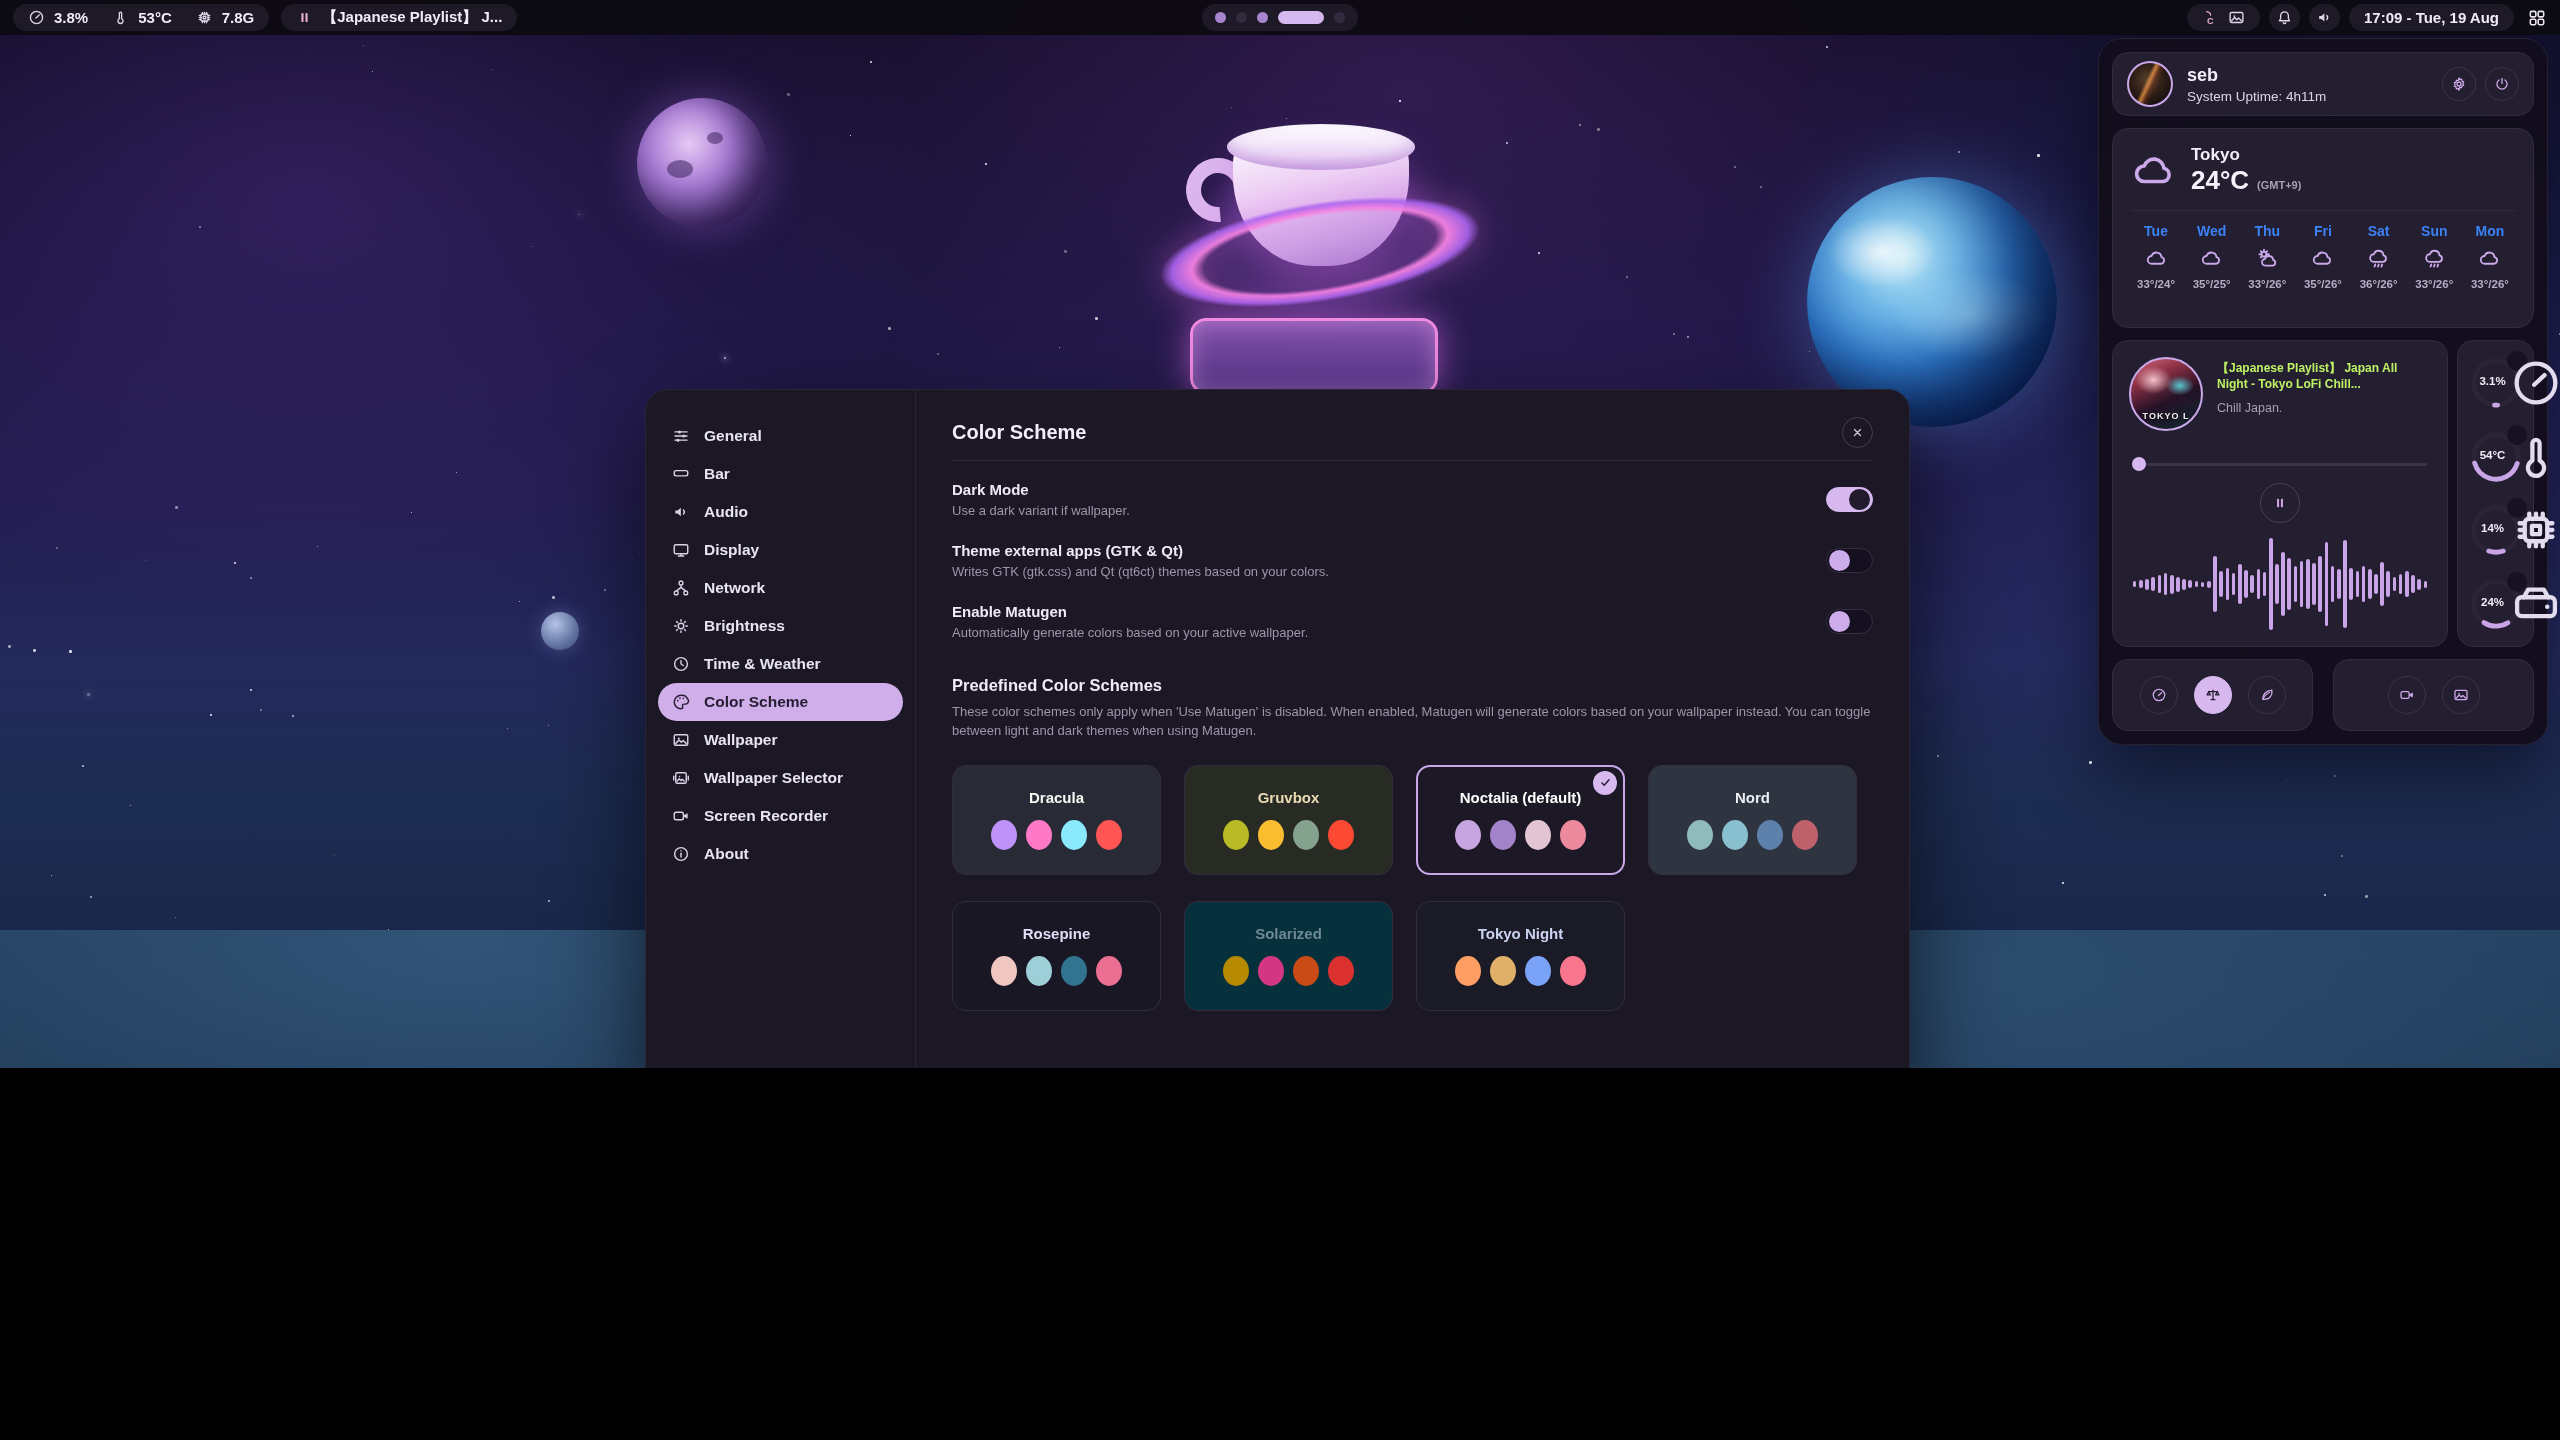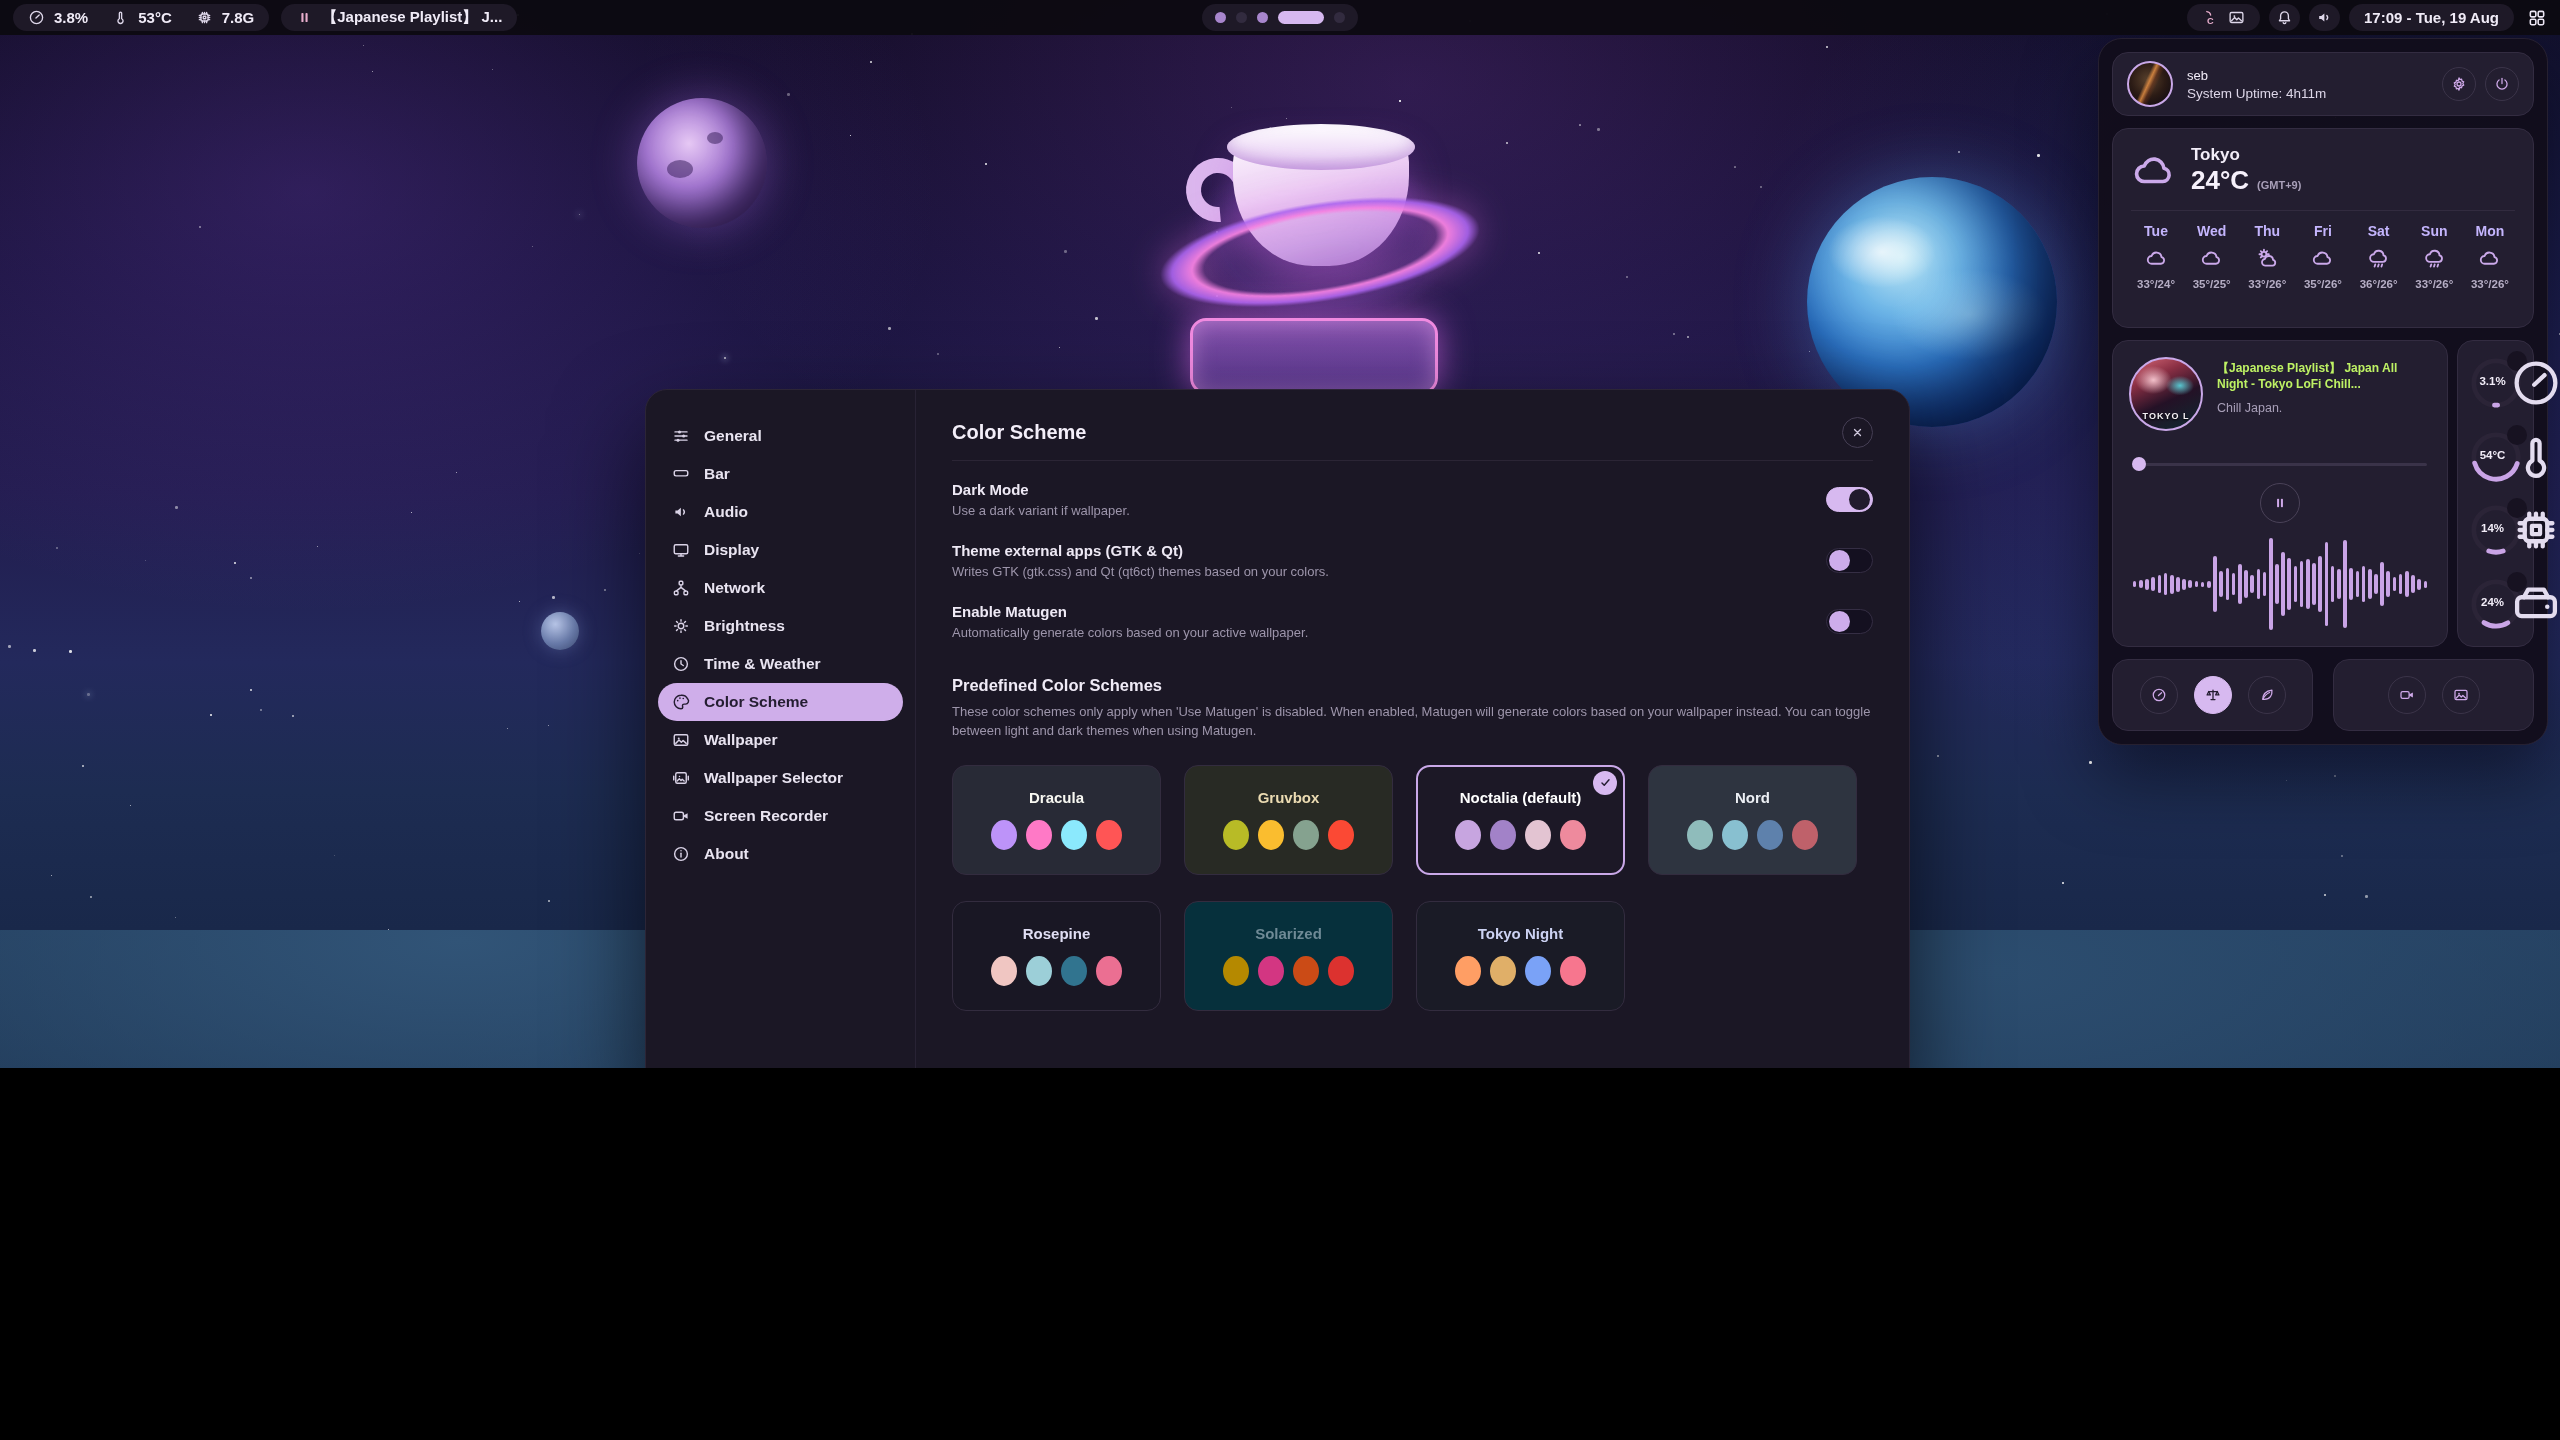--- a/index.html
+++ b/index.html
@@ -118,37 +118,37 @@
   .side-panel{position:absolute;left:2098px;top:38px;width:450px;height:707px;z-index:40;
     background:rgba(18,14,27,.96);border:1px solid #262030;border-radius:24px;padding:13px;
     display:flex;flex-direction:column;gap:12px;box-shadow:0 30px 70px rgba(0,0,5,.5);}
   .card{background:#231e30;border:1px solid #332c41;border-radius:16px;}
   .user-card{height:64px;flex:none;display:flex;align-items:center;gap:14px;padding:0 14px;}
   .avatar{width:46px;height:46px;border-radius:50%;border:2px solid #c9a8e8;flex:none;
     background:
       linear-gradient(115deg, transparent 40%, rgba(236,148,70,.8) 47%, rgba(130,62,30,.45) 54%, transparent 62%),
       radial-gradient(circle at 45% 40%, #59412c 0%, #2b1b15 50%, #120c12 85%);}
   .user-text{flex:1;min-width:0;}
-  .user-name{font-size:13px;font-weight:400;color:#f2edf8;}
+  .user-name{font-size:18px;font-weight:700;color:#f2edf8;}
   .user-uptime{font-size:13.5px;color:#ddd6e8;margin-top:3px;}
   .circle-btn{width:34px;height:34px;border-radius:50%;border:1px solid #3b3449;background:transparent;
     display:flex;align-items:center;justify-content:center;color:#cfa9e9;padding:0;flex:none;}
   .circle-btn .ic{width:16px;height:16px;color:inherit;}
   .circle-btn.filled{background:#d7b9f0;border-color:#d7b9f0;color:#241d31;}
   .weather-card{height:200px;flex:none;padding:16px 18px;}
   .weather-head{display:flex;align-items:center;gap:14px;}
   .weather-head .ic{width:46px;height:46px;color:#cba9ea;}
   .w-city{font-size:17px;font-weight:700;color:#f2edf8;}
   .w-temp-row{display:flex;align-items:baseline;gap:8px;}
   .w-temp{font-size:26px;font-weight:700;color:#f6f1fb;}
   .w-tz{font-size:11px;font-weight:700;color:#a89fb8;}
   .weather-div{height:1px;background:#322b3f;margin:14px 0 12px;}
   .forecast{display:flex;justify-content:space-between;}
   .day{display:flex;flex-direction:column;align-items:center;gap:8px;width:50px;}
-  .day-name{font-size:14px;font-weight:700;color:#c4b5fd;}
+  .day-name{font-size:14px;font-weight:700;color:#3b82f6;}
   .day .ic{width:23px;height:23px;color:#cba9ea;}
   .day-temps{font-size:11.5px;font-weight:600;color:#b5adc4;}
   .mid-row{display:flex;gap:9px;flex:1;}
   .media-card{width:336px;flex:none;position:relative;padding:16px;}
   .art{width:74px;height:74px;border-radius:50%;border:2px solid #c9a8e8;flex:none;position:relative;overflow:hidden;
     background:
       radial-gradient(26px 20px at 32% 30%, #f2c0ca 0%, rgba(240,190,200,0) 70%),
       radial-gradient(20px 14px at 70% 38%, #58c6cf 0%, rgba(90,200,210,0) 70%),
       linear-gradient(155deg,#d86a78 0%,#8a2f44 28%,#241126 58%,#0e2a30 100%);}
   .art-label{position:absolute;left:0;right:0;bottom:8px;text-align:center;font-size:9px;font-weight:800;

